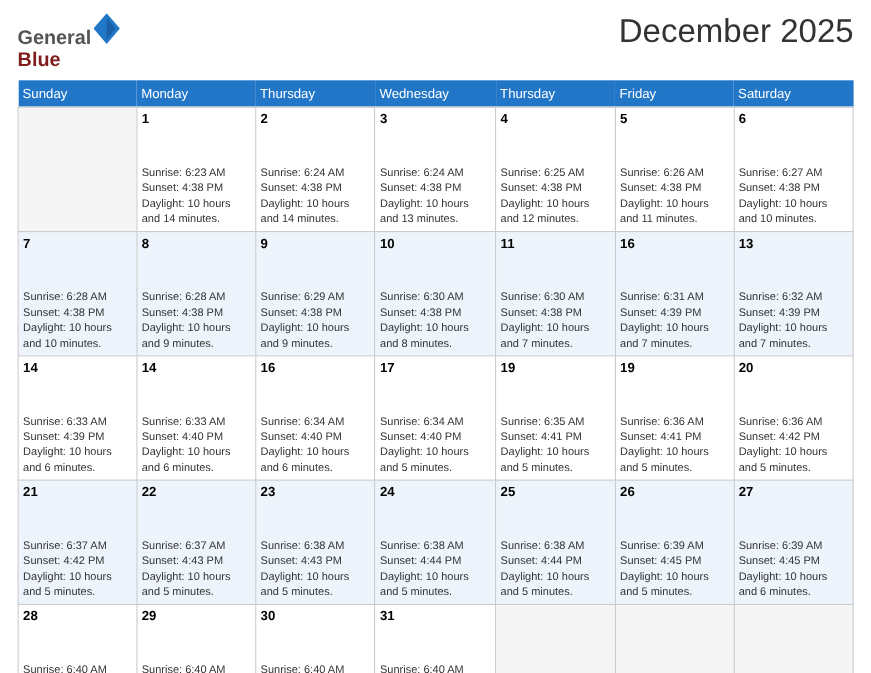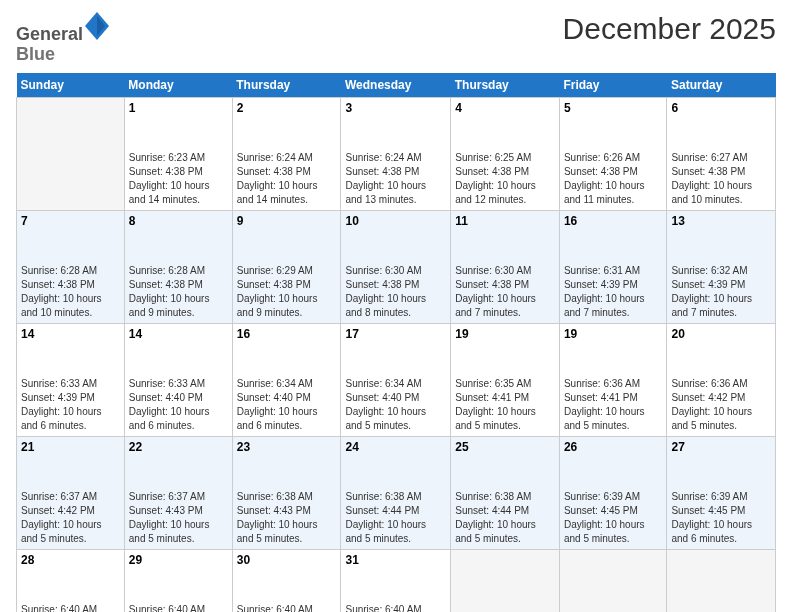--- a/index.html
+++ b/index.html
@@ -27,21 +27,21 @@
     }
     .logo-text {
       font-size: 18px;
       line-height: 1.1;
     }
     .logo-general {
       color: #555;
       font-weight: bold;
     }
     .logo-blue {
-      color: #737373;
+      color: #7f1d1d;
       font-weight: bold;
     }
     .logo-icon {
       width: 24px;
       height: 28px;
       margin-left: 2px;
     }
     .title-section {
       text-align: right;
     }
@@ -58,21 +58,21 @@
       width: 100%;
       border-collapse: collapse;
       font-size: 10px;
     }
     thead tr th {
       background-color: #2176c7;
       color: white;
       padding: 5px 4px;
       text-align: left;
       font-size: 12px;
-      font-weight: bold;
+      font-weight: normal;
     }
     tbody tr td {
       border: 1px solid #ccc;
       vertical-align: top;
       padding: 3px 4px;
       height: 80px;
       width: 113px;
     }
     tbody tr td.empty {
       background: #f5f5f5;

